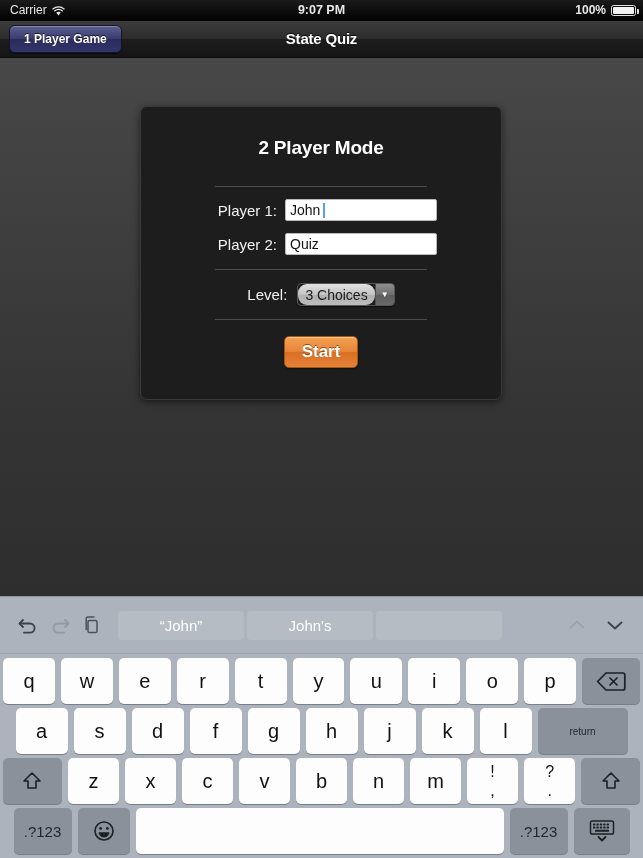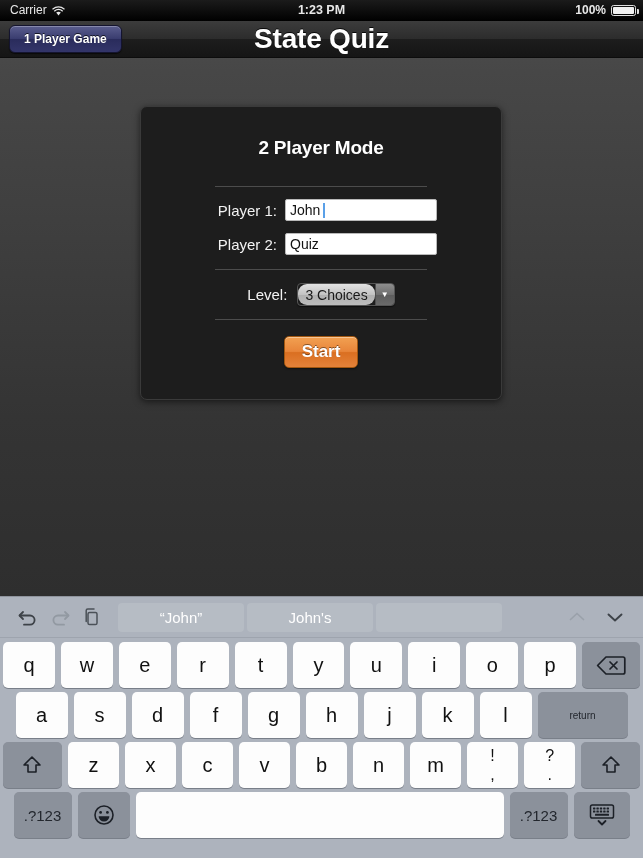--- a/index.html
+++ b/index.html
@@ -36,21 +36,21 @@
   .battery-fill { position:absolute; left:1px; top:1px; bottom:1px; background:#f2f2f2; border-radius:1px; }
 
   
   #nav-bar {
     position:relative; height:37px; width:643px;
     background:linear-gradient(180deg,#3c3c3c 0%,#2c2c2c 50%,#1d1d1d 51%,#151515 100%);
     border-bottom:1px solid #0c0c0c;
   }
   #nav-title {
     position:absolute; left:0; right:0; top:0; height:37px; line-height:36px; text-align:center;
-    color:#fff; font-size:28px; font-weight:bold; letter-spacing:-0.2px;
+    color:#fff; font-size:15px; font-weight:bold; letter-spacing:-0.2px;
     text-shadow:0 -1px 0 rgba(0,0,0,.85);
   }
   #back-button {
     position:absolute; left:9px; top:4px; height:28px; padding:0 14px;
     display:flex; align-items:center;
     background:linear-gradient(180deg,#5b5e8e 0%,#3a3d70 48%,#2a2c5c 52%,#33356a 100%);
     border:1px solid #14142f; border-radius:6px;
     box-shadow:inset 0 1px 0 rgba(255,255,255,.28), 0 1px 1px rgba(0,0,0,.6);
     color:#fff; font-size:12px; font-weight:bold; white-space:nowrap;
     text-shadow:0 -1px 0 rgba(0,0,0,.7);
@@ -108,21 +108,21 @@
     text-shadow:0 -1px 0 rgba(0,0,0,.45);
     box-shadow:inset 0 1px 0 rgba(255,255,255,.4), 0 1px 2px rgba(0,0,0,.5);
   }
 
   
   #keyboard {
     position:absolute; left:0; top:596px; width:643px; height:262px;
     background:#adb3bd; border-top:1px solid #8f949d;
   }
   #kb-toolbar {
-    height:41px; display:flex; align-items:center; padding:0 12px; gap:0;
+    height:57px; display:flex; align-items:center; padding:0 12px; gap:0;
     border-bottom:1px solid #9ea4ae;
   }
   .tb-icon {
     width:32px; height:30px; display:flex; align-items:center; justify-content:center;
     cursor:pointer;
   }
   #suggestions { display:flex; gap:3px; margin-left:10px; }
   .suggestion {
     width:126px; height:29px; background:#b6bcc4; border-radius:4px;
     display:flex; align-items:center; justify-content:center;
@@ -168,21 +168,21 @@
     <div id="status-left">
       <span>Carrier</span>
       <span>
         <svg class="ico" width="13" height="10" viewBox="0 0 13 10">
           <path d="M6.5 9.4 L4.2 6.6 a3.6 3.6 0 0 1 4.6 0 Z" fill="#e8e8e8"></path>
           <path d="M2.6 4.9 a6 6 0 0 1 7.8 0" stroke="#e8e8e8" stroke-width="1.3" fill="none" stroke-linecap="round"></path>
           <path d="M0.9 2.9 a8.6 8.6 0 0 1 11.2 0" stroke="#e8e8e8" stroke-width="1.3" fill="none" stroke-linecap="round"></path>
         </svg>
       </span>
     </div>
-    <div id="status-time">1:23 PM</div>
+    <div id="status-time">9:07 PM</div>
     <div id="status-right">
       <span>100%</span>
       <span class="battery-shell">
         <span class="battery-fill" style="width:21px"></span>
       </span>
     </div>
   </div>
 
   <div id="nav-bar">
     <div id="back-button">1 Player Game</div>

